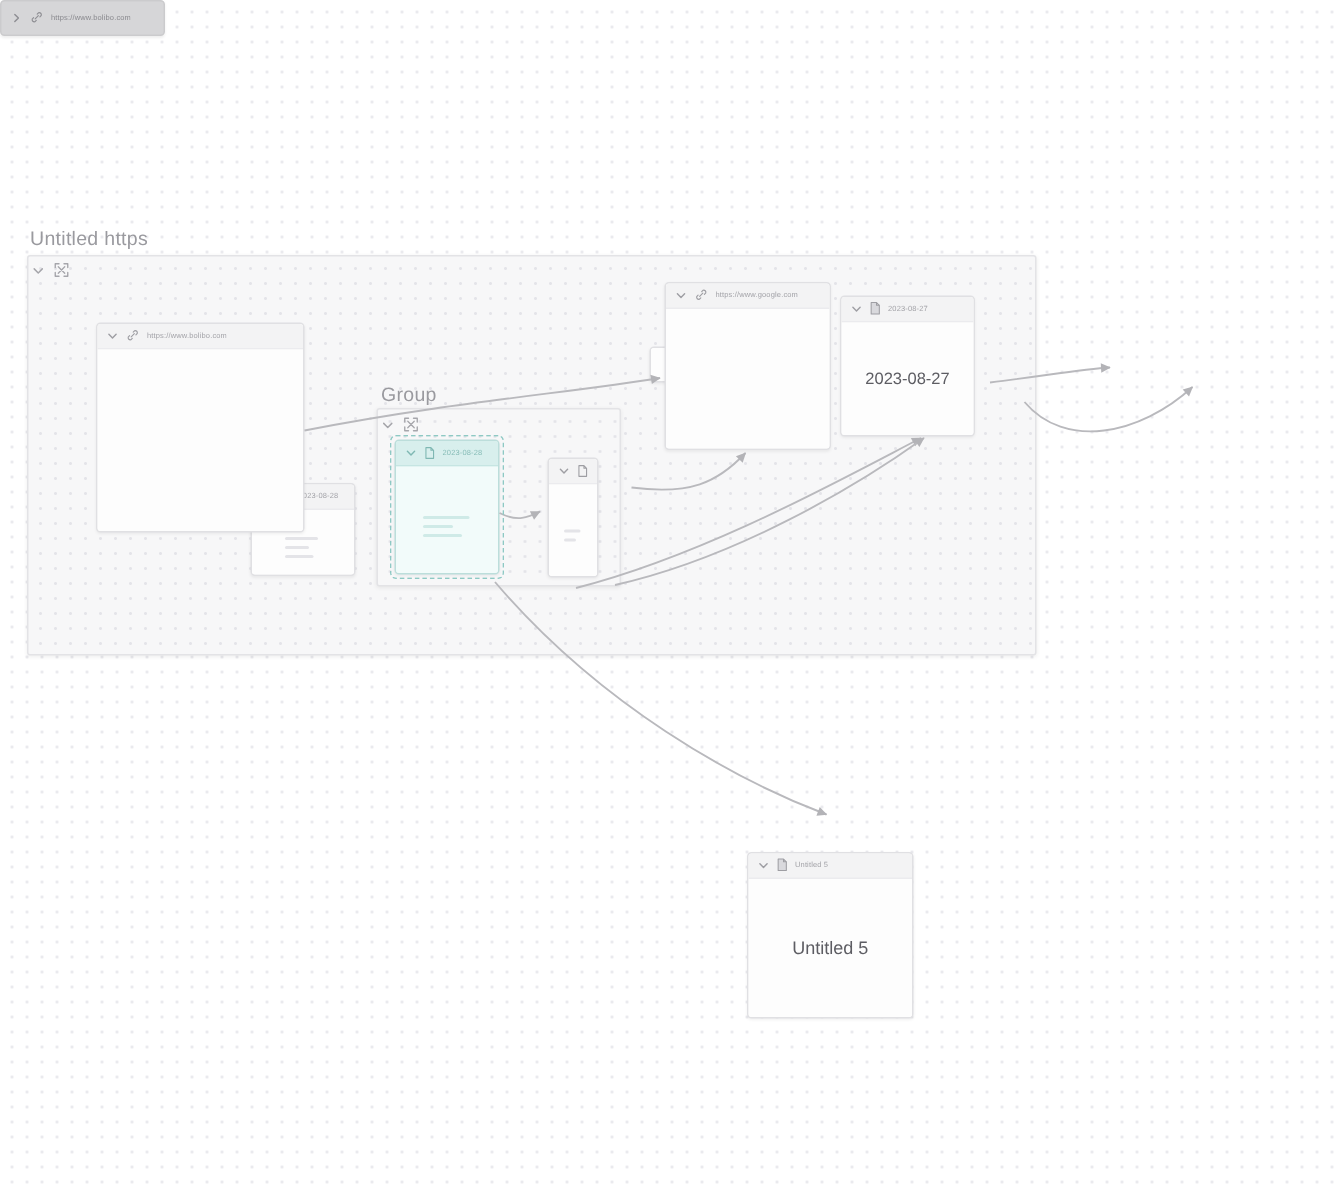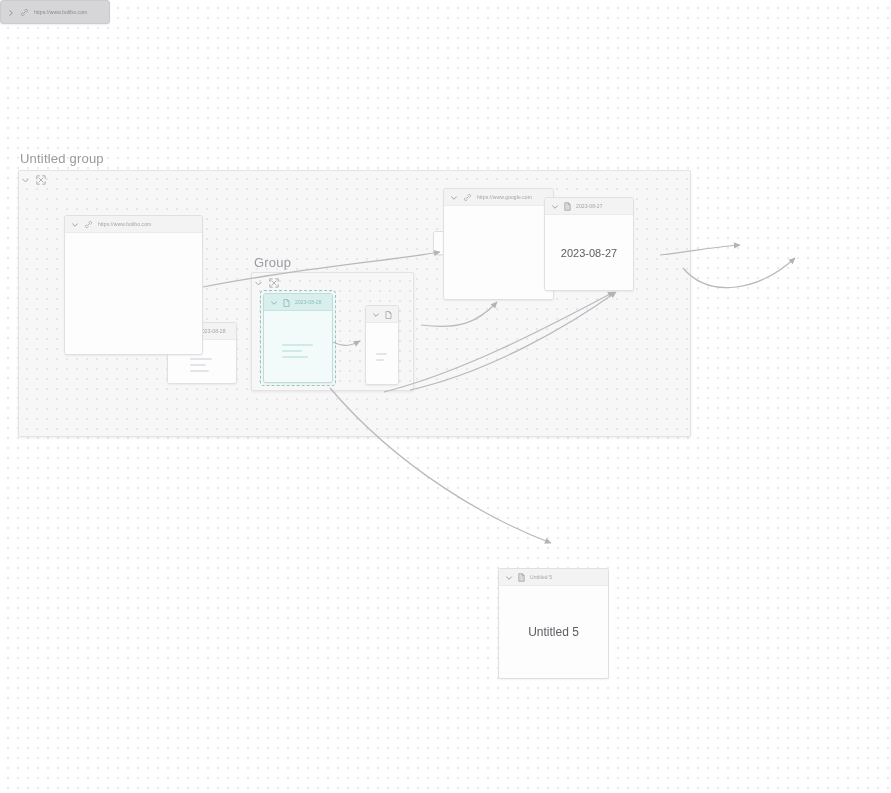--- a/index.html
+++ b/index.html
@@ -177,21 +177,21 @@
       <path d="M421,325 C460,330 478,322 497,302"></path>
       <path d="M333,342 C345,348 352,345 360,341"></path>
       <path d="M384,392 C470,370 560,320 614,292"></path>
       <path d="M410,390 C490,372 570,325 616,292"></path>
       <path d="M660,255 C700,250 722,246 740,245"></path>
       <path d="M683,268 C710,300 760,290 795,258"></path>
       <path d="M330,388 C400,470 490,520 551,543"></path>
     </g>
   </svg>
 
-  <div class="group-label" style="left:20px; top:151px;">Untitled group</div>
+  <div class="group-label" style="left:20px; top:151px;">Untitled https</div>
 
   <div class="group-box" style="left:18px; top:170px; width:671px; height:265px;"></div>
 
   <div class="group-toolbar" style="left:21px; top:173px;">
     <span class="tb-icon">
       <svg width="9" height="9" viewBox="0 0 10 10">
           <path d="M2,3.6 L5,6.6 L8,3.6" fill="none" stroke="currentColor" stroke-width="1.1" stroke-linecap="round" stroke-linejoin="round"></path>
         </svg>
     </span>
     <span class="tb-icon">
@@ -324,21 +324,21 @@
           <path d="M4.6,7.4 L7.4,4.6" stroke="currentColor" stroke-width="1" stroke-linecap="round"></path>
           <path d="M6.4,3.2 L7.6,2 A1.9,1.9 0 0 1 10,4.4 L8.8,5.6" fill="none" stroke="currentColor" stroke-width="1" stroke-linecap="round"></path>
           <path d="M5.6,8.8 L4.4,10 A1.9,1.9 0 0 1 2,7.6 L3.2,6.4" fill="none" stroke="currentColor" stroke-width="1" stroke-linecap="round"></path>
         </svg>
       </span>
       <span class="card-title">https://www.google.com</span>
     </div>
     <div class="card-body"></div>
   </div>
 
-  <div class="card" style="left:544px; top:197px; width:88px; height:92px;">
+  <div class="card" style="left:560px; top:197px; width:88px; height:92px;">
     <div class="card-head">
       <span class="chev">
         <svg width="8" height="8" viewBox="0 0 10 10">
             <path d="M2,3.6 L5,6.6 L8,3.6" fill="none" stroke="currentColor" stroke-width="1.2" stroke-linecap="round" stroke-linejoin="round"></path>
           </svg>
       </span>
       <span class="ficon">
         <svg width="7" height="9" viewBox="0 0 9 11">
           <path d="M1,0.6 L5.6,0.6 L8,3 L8,10.4 L1,10.4 Z" fill="#d9d9dd" stroke="currentColor" stroke-width="0.9" stroke-linejoin="round"></path>
           <path d="M5.6,0.6 L5.6,3 L8,3" fill="none" stroke="currentColor" stroke-width="0.9" stroke-linejoin="round"></path>

